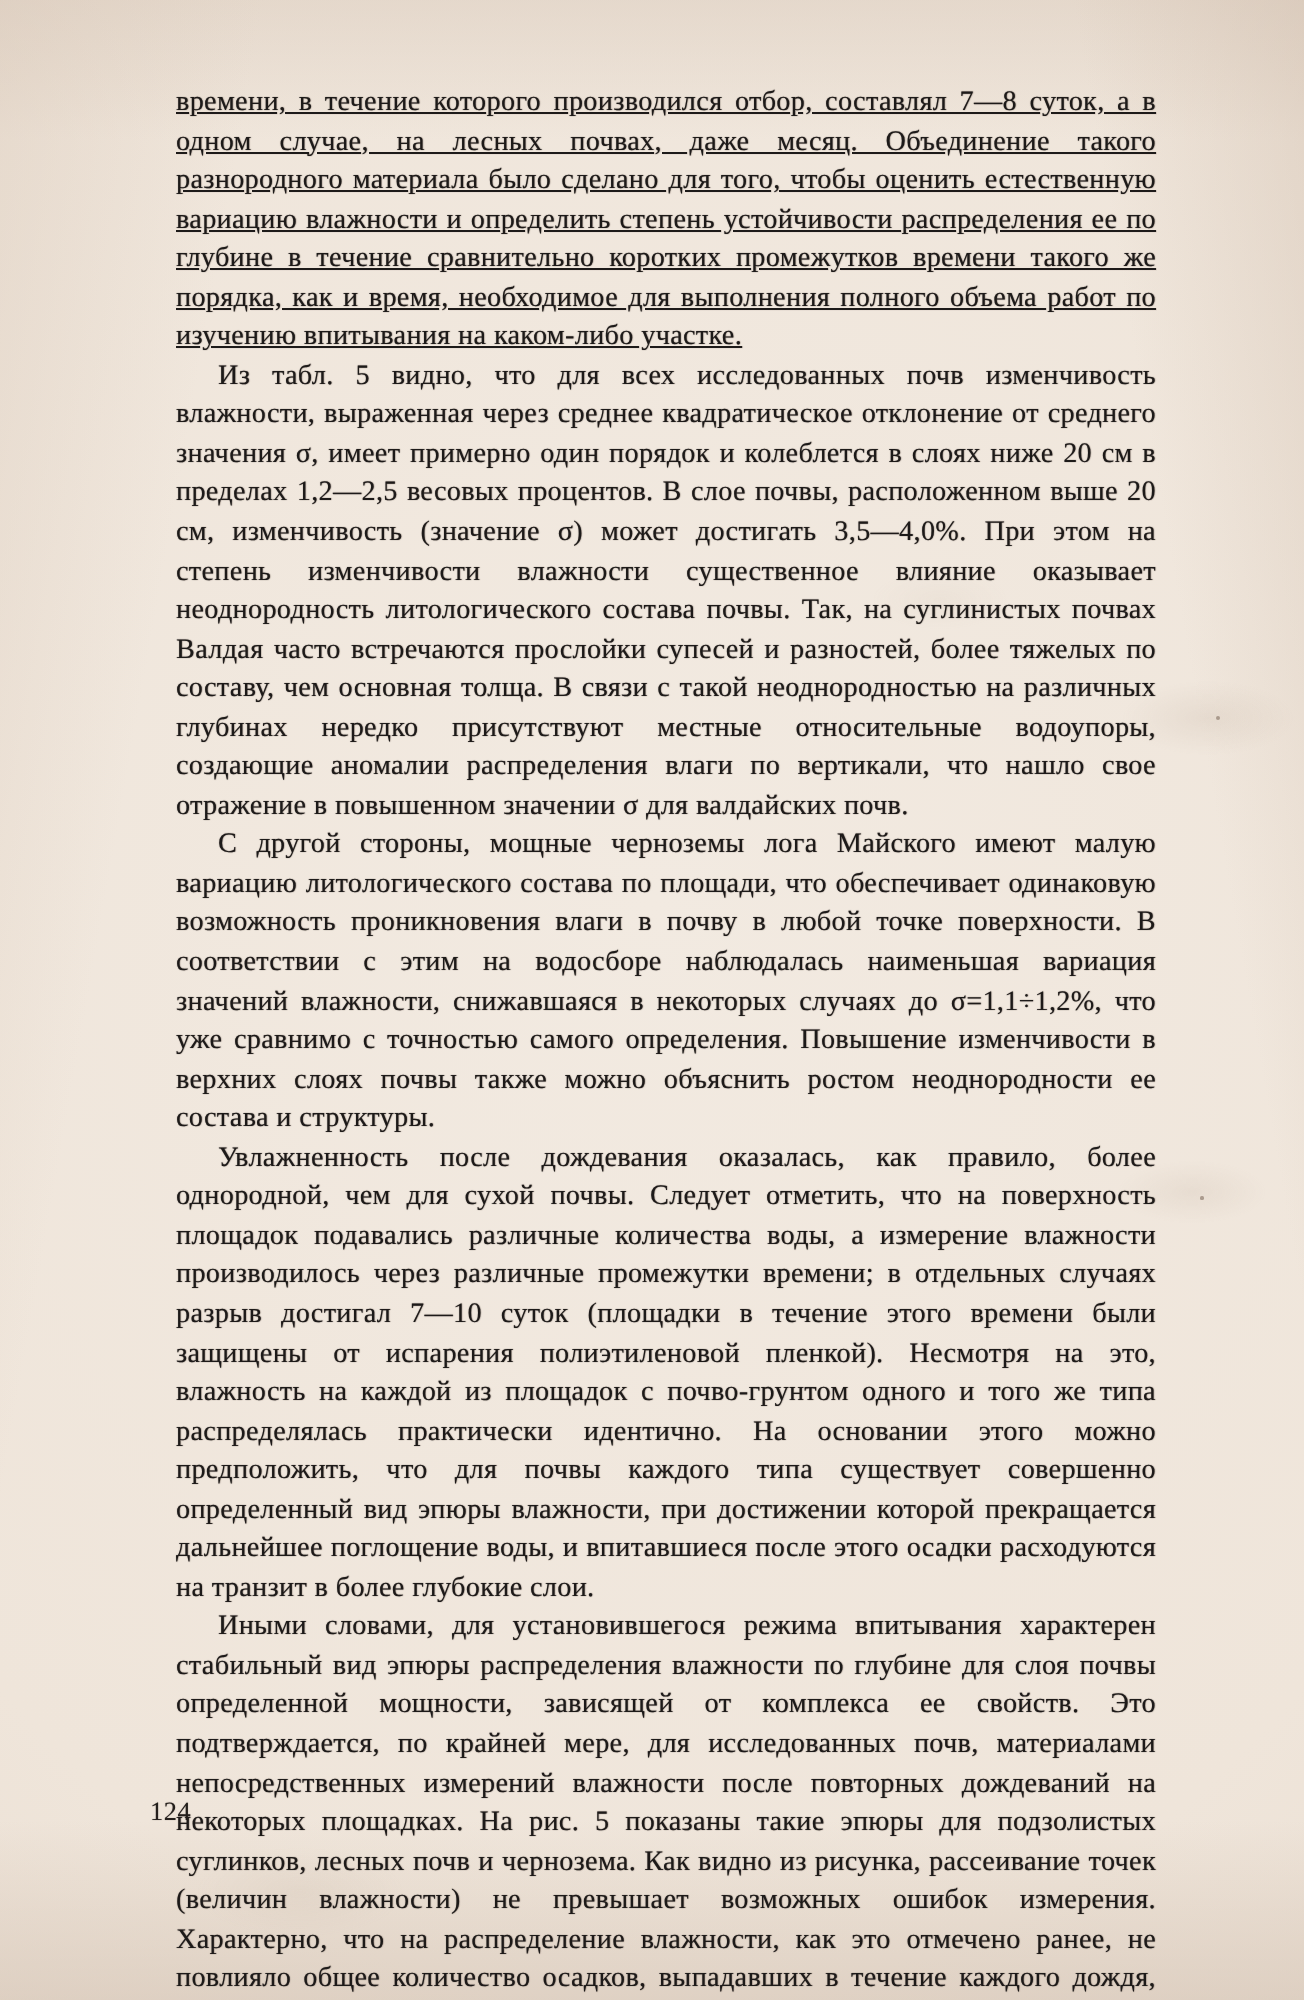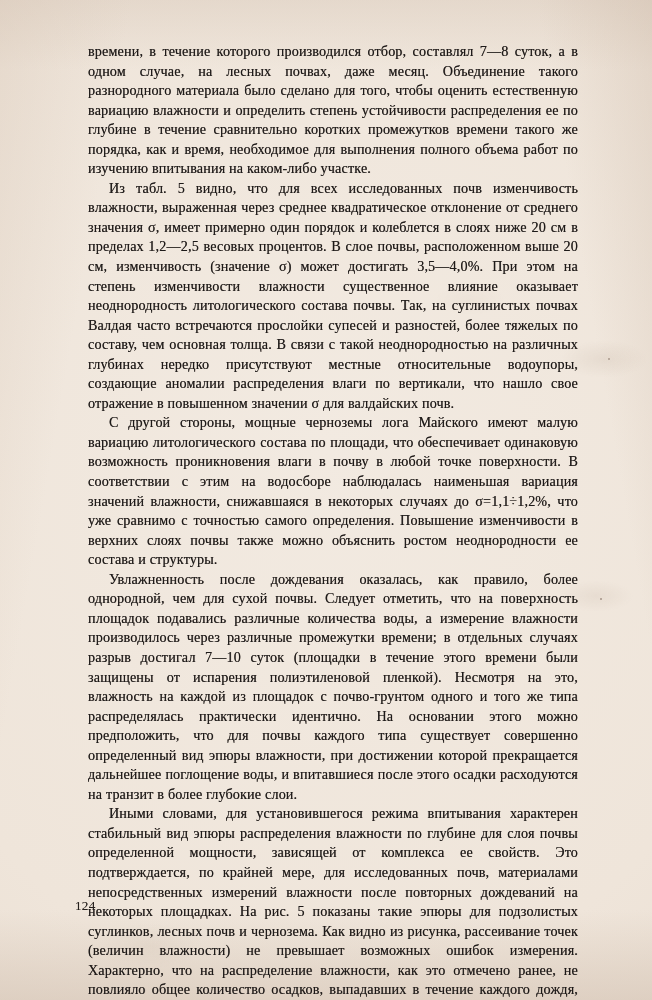--- a/index.html
+++ b/index.html
@@ -69,21 +69,21 @@
     line-height: 19.55px;
     color: #1d1a19;
     letter-spacing: .012em;
     word-spacing: .005em;
     text-indent: 21px;
     
     text-shadow:
       0 0 0.55px rgba(45,38,34,0.55),
       0.35px 0.1px 0.5px rgba(92,74,62,0.30);
   }
-  p.para.noindent { text-indent: 0; }
+  p.para.noindent { text-indent: 0; text-decoration: underline; }
 
   
   .folio {
     position: absolute;
     left: 75px;
     top: 898px;
     font-size: 13.2px;
     line-height: 16px;
     color: #241f1c;
     letter-spacing: .02em;

